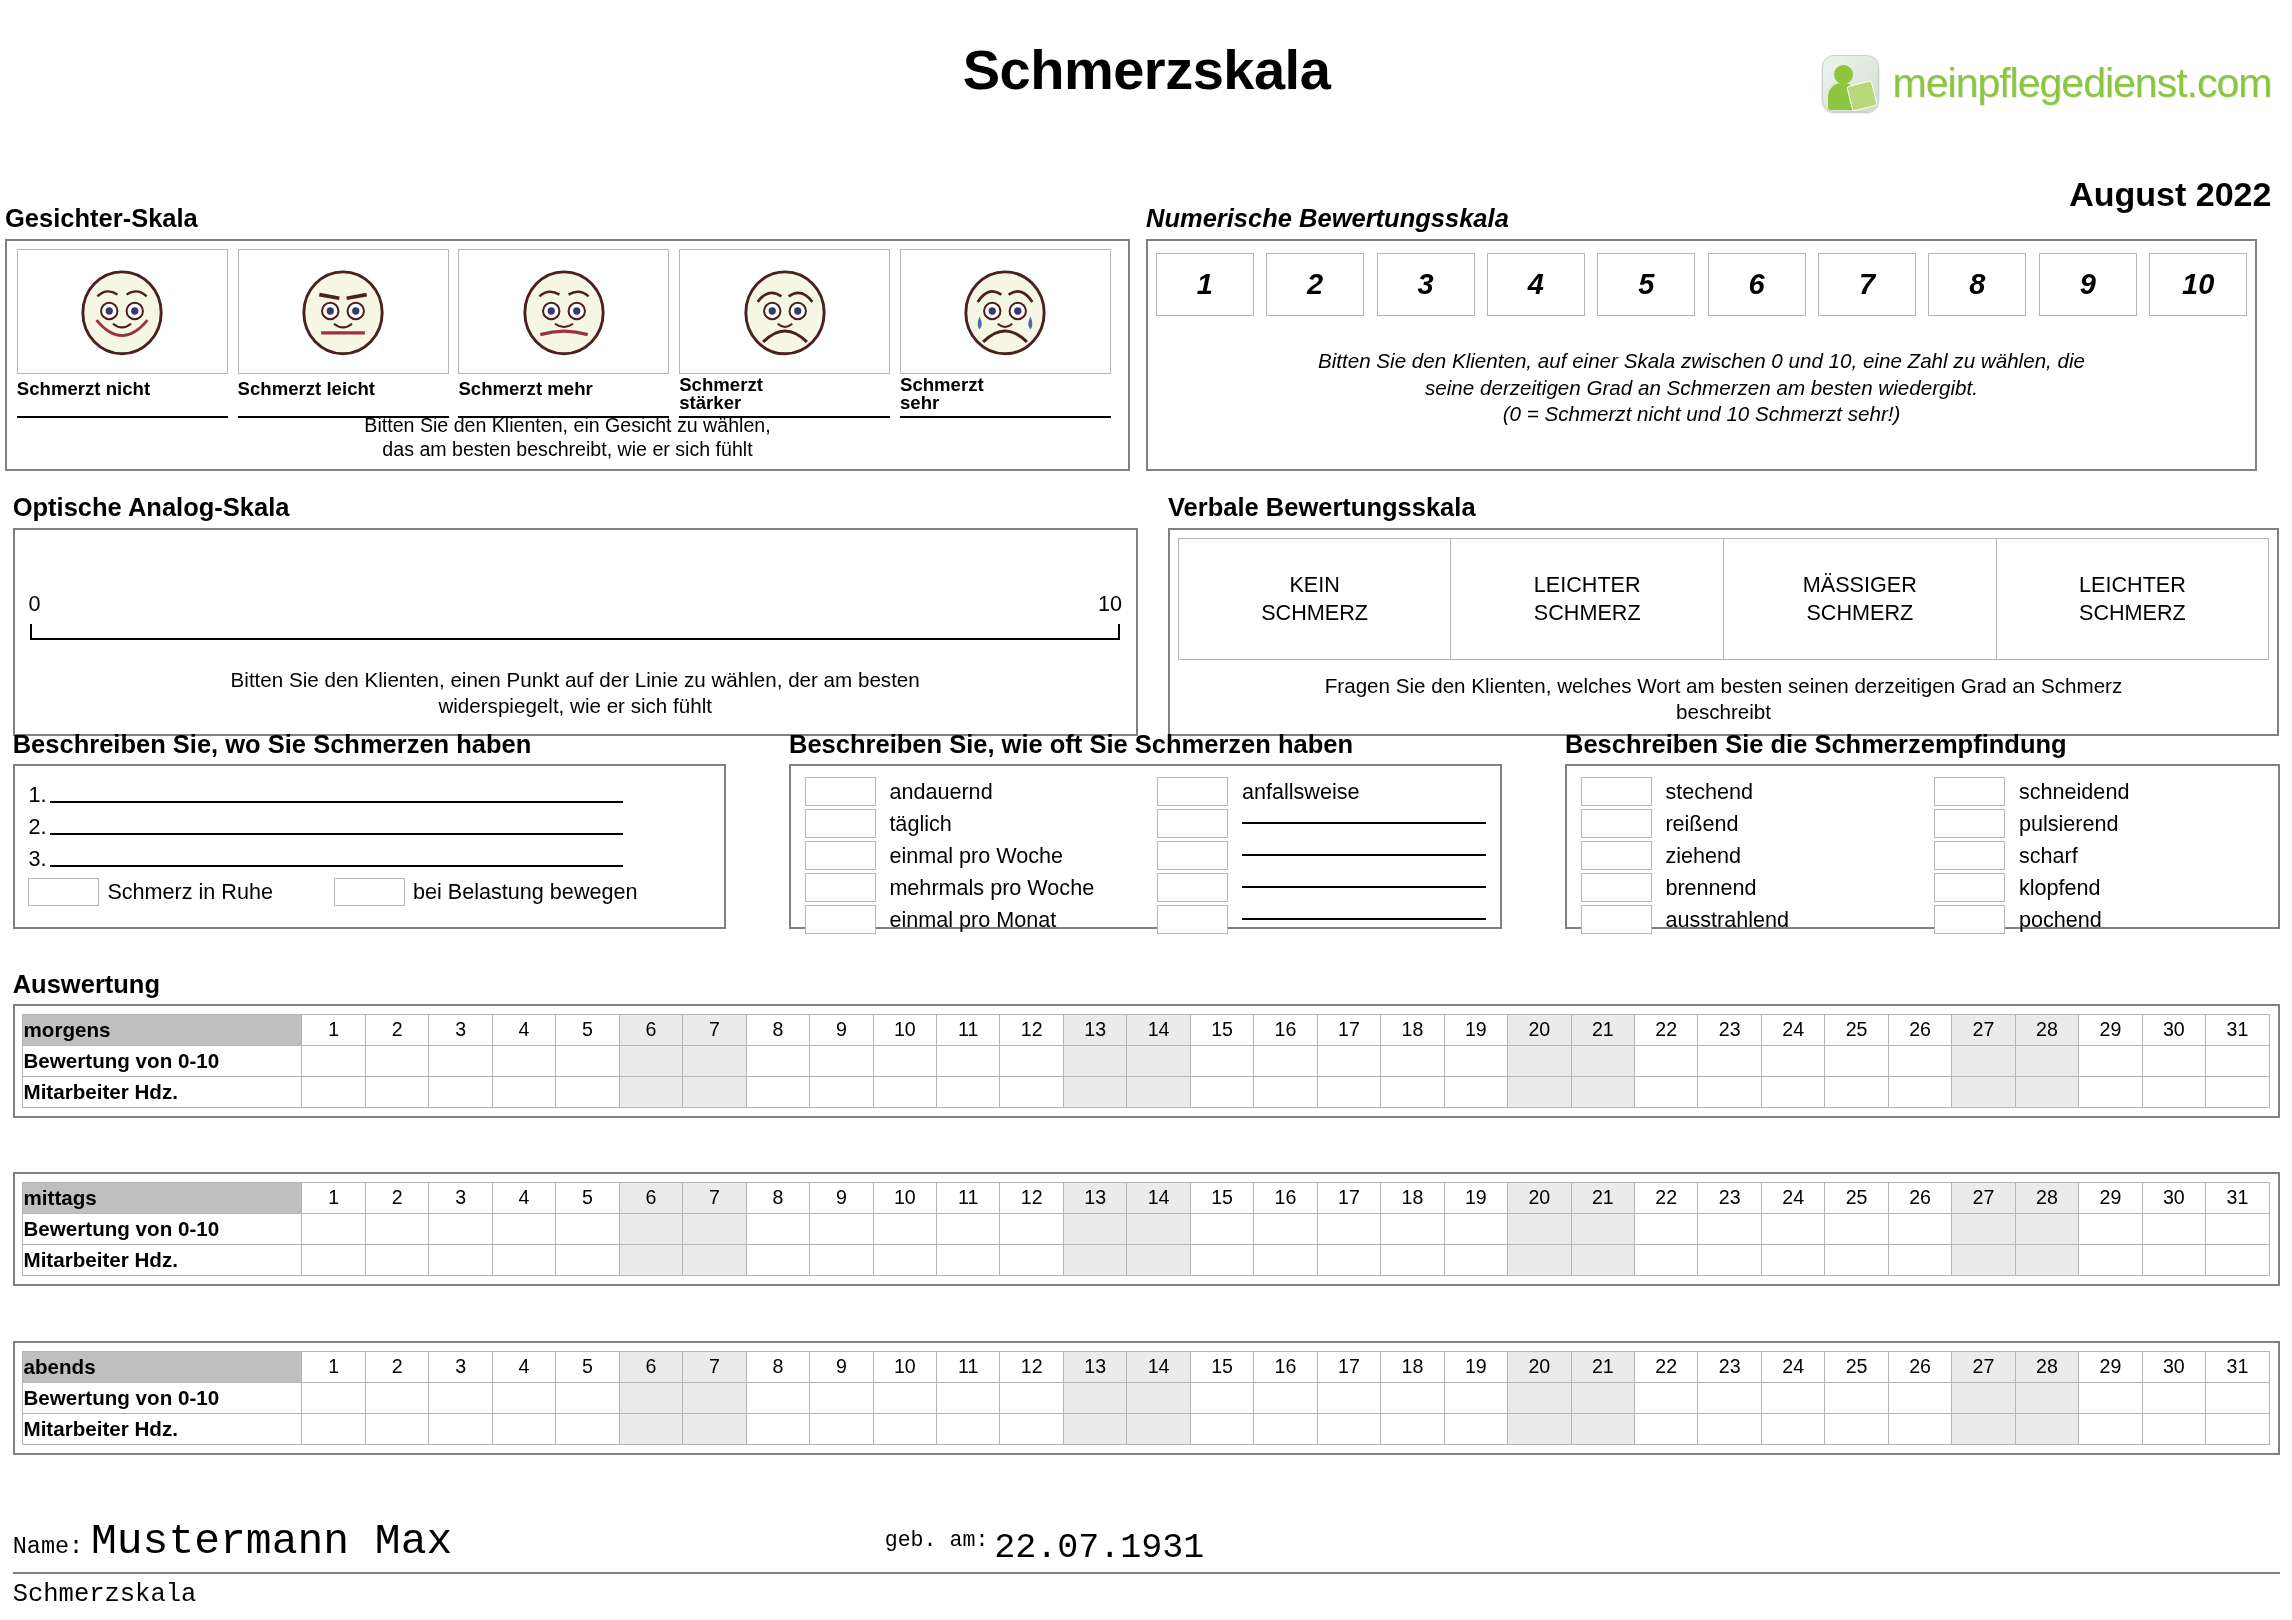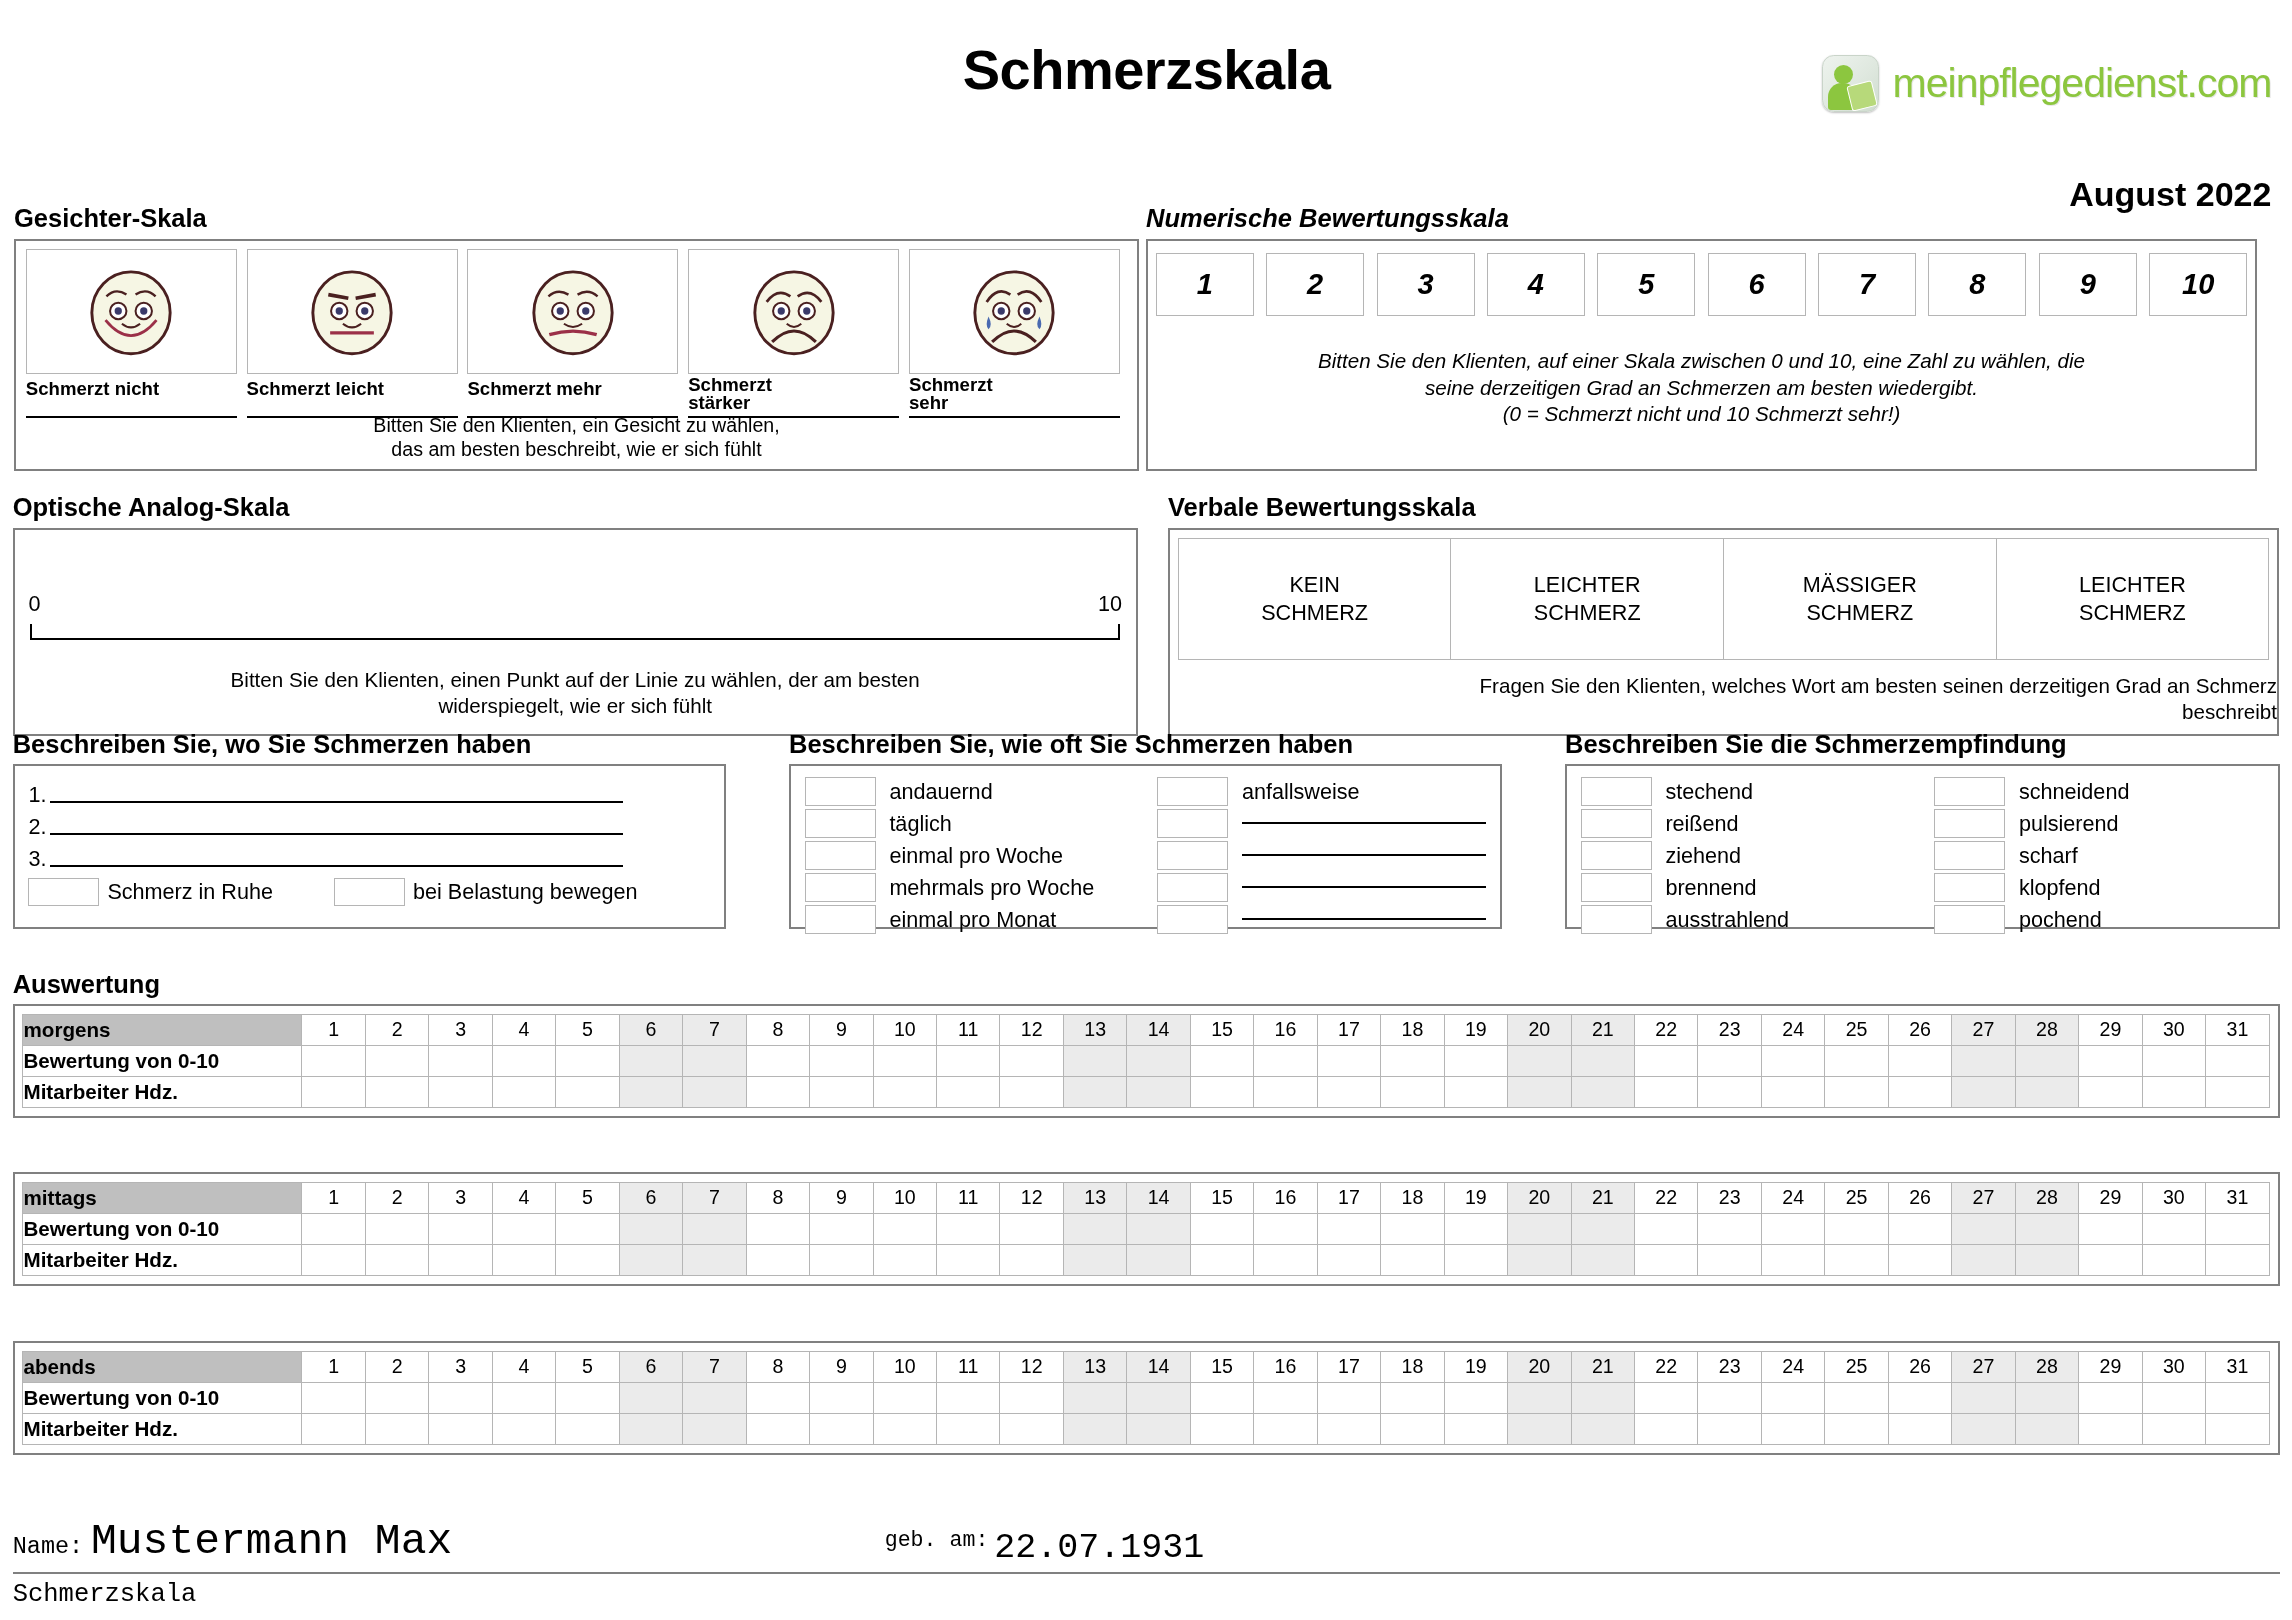--- a/index.html
+++ b/index.html
@@ -52,21 +52,21 @@
     position: absolute; right: 21.6px; top: 176px;
     font-size: 34px; font-weight: bold;
     height: 39px; overflow: hidden; line-height: 37px;
   }
 
   
   .sec-title { font-size: 25.5px; font-weight: bold; }
   .panel { border: 2px solid #808080; background: #fff; }
 
   
-  #faces-sec { position:absolute; left:14px; top:204px; width:1125px; }
+  #faces-sec { position:absolute; left:5px; top:204px; width:1125px; }
   #faces-panel { margin-top: 5.9px; height: 232px; padding: 7.8px 9.8px 0 9.8px; position:relative; }
   .faces-row { display:flex; gap: 9.8px; }
   .face-cell { width: 211px; }
   .face-box { height: 125px; border: 1px solid #b5b5b5; display:flex; align-items:center; justify-content:center; }
   .face-cap { text-align:left; font-size: 18.6px; font-weight:bold; line-height:18.6px; padding-top: 5.9px; min-height: 41px; }
   .face-cap.two { padding-top: 2px; }
   .face-rule { border-top: 2px solid #000; margin-top: 1px; }
   #faces-hint {
     position:absolute; left: 0; right: 0; bottom: 7.8px;
     text-align:center; font-size: 19.6px; line-height: 23.5px;
@@ -93,21 +93,21 @@
   
   #verb-sec { position:absolute; left:1168px; top:493px; width:1111px; }
   #verb-panel { margin-top: 5.9px; height: 208px; position:relative; padding: 7.8px 7.8px 0 7.8px; }
   #verb-grid { display:flex; height: 122px; border:1px solid #b5b5b5; }
   .verb-cell {
     flex: 1 1 0; border-right: 1px solid #b5b5b5;
     display:flex; align-items:center; justify-content:center; text-align:center;
     font-size: 21.6px; line-height: 27.4px;
   }
   .verb-cell:last-child { border-right: none; }
-  #verb-hint { position:absolute; left:0; right:0; bottom: 9.8px; text-align:right; font-size:20.6px; line-height:25.5px; }
+  #verb-hint { position:absolute; left:0; right:0; bottom: 9.8px; text-align:center; font-size:20.6px; line-height:25.5px; }
 
   
   #where-sec { position:absolute; left:12.7px; top:730px; width:713px; }
   #often-sec { position:absolute; left:789px; top:730px; width:713px; }
   #feel-sec  { position:absolute; left:1565px; top:730px; width:715px; }
   .desc-panel { margin-top: 4.9px; height: 165px; padding: 9.8px 13.7px 0 13.7px; position:relative; }
 
   .num-line { display:flex; align-items:flex-end; gap: 3.9px; height: 32px; font-size: 21.6px; }
   .num-line .ln { flex:1; border-bottom: 2px solid #000; margin-bottom: 4.9px; max-width: 573px; }
   .chk-row { display:flex; align-items:center; gap: 8px; margin-top: 5.9px; }

